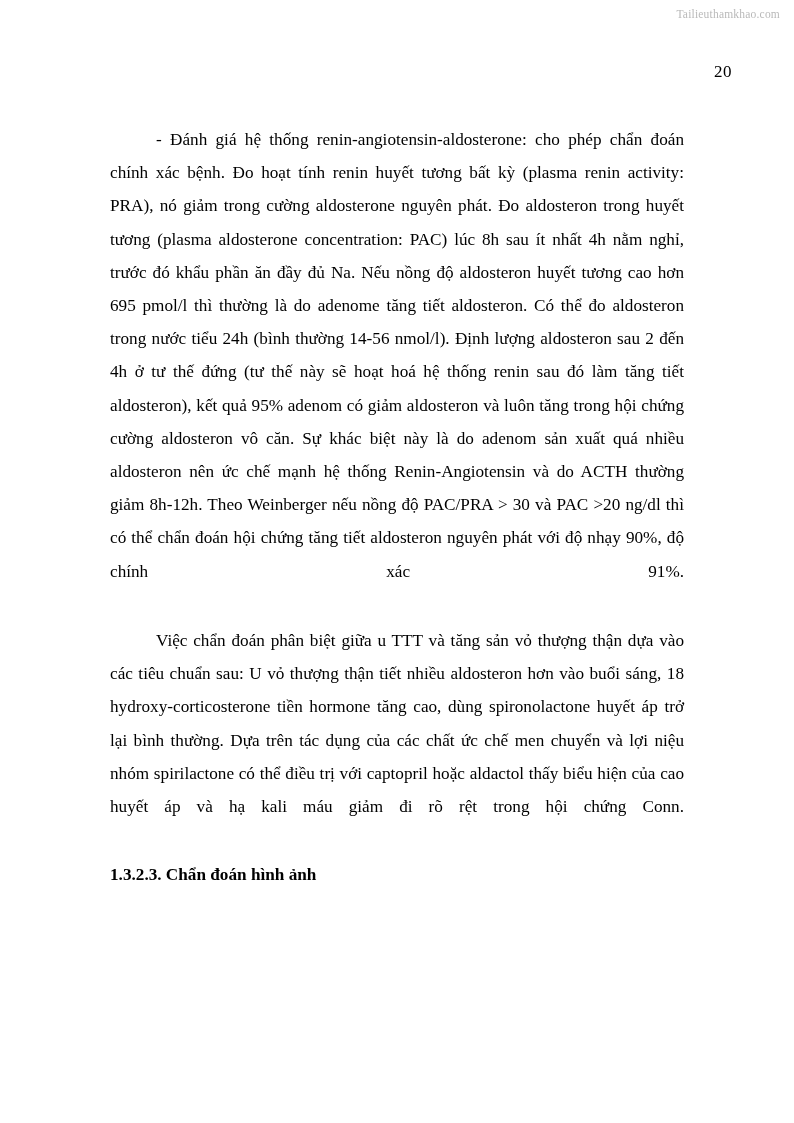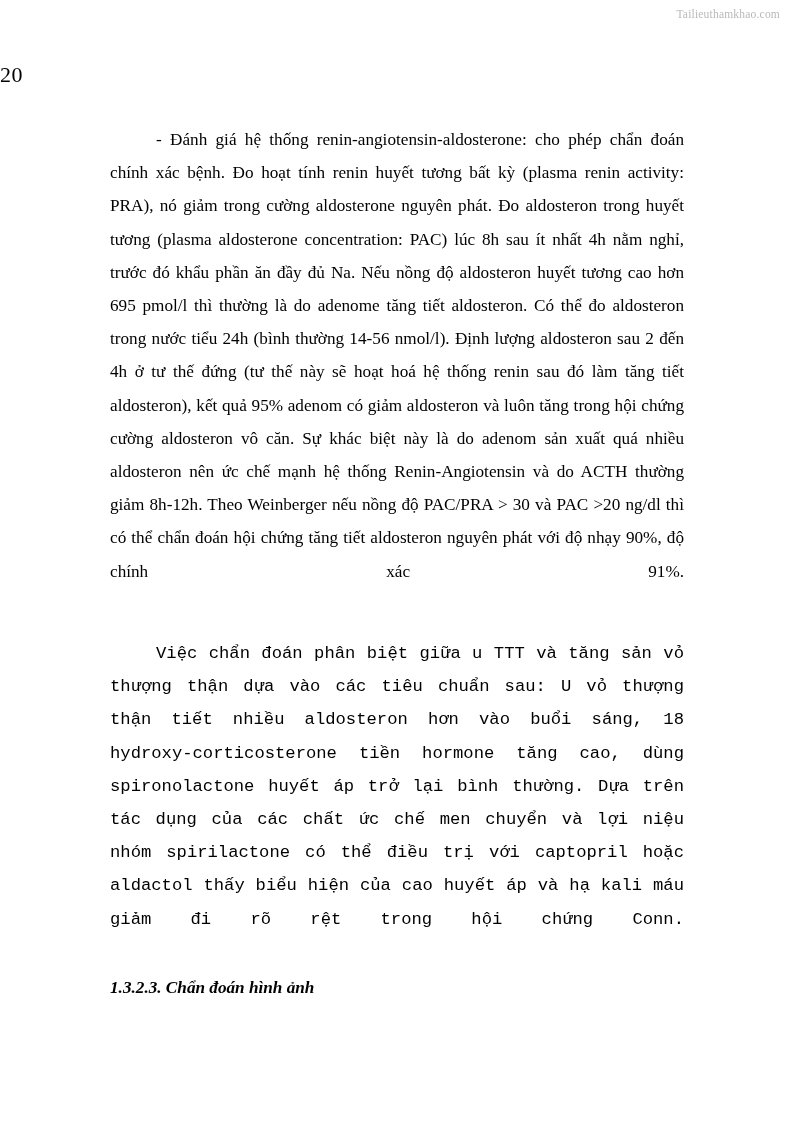--- a/index.html
+++ b/index.html
@@ -29,49 +29,47 @@
     font-size: 11.5px;
     color: #b9b9b9;
     letter-spacing: 0.2px;
     user-select: none;
   }
   .page-number {
     position: absolute;
     top: 62px;
     left: 0;
     width: 732px;
-    text-align: left;
-    font-size: 22px;
+    text-align: right;
+    font-size: 17px;
     letter-spacing: 0.5px;
   }
   .content {
     position: absolute;
     top: 123px;
     left: 110px;
     width: 574px;
   }
   p.body-par {
     margin: 0 0 0 0;
     text-align: justify;
     text-justify: inter-word;
     font-size: 17.2px;
     line-height: 33.2px;
     text-indent: 46px;
     hyphens: none;
   }
   p.body-par + p.body-par {
-    margin-top: 16px;
-    font-family: Liberation Mono, monospace;
+    margin-top: 3px;
   }
   h3.subheading {
     margin: 2px 0 0 0;
     font-size: 17.2px;
     line-height: 33.2px;
     font-weight: bold;
-    font-style: italic;
     text-align: left;
     text-indent: 0;
   }
   
   p.body-par::after {
     content: "";
     display: inline-block;
     width: 100%;
   }
 </style>

